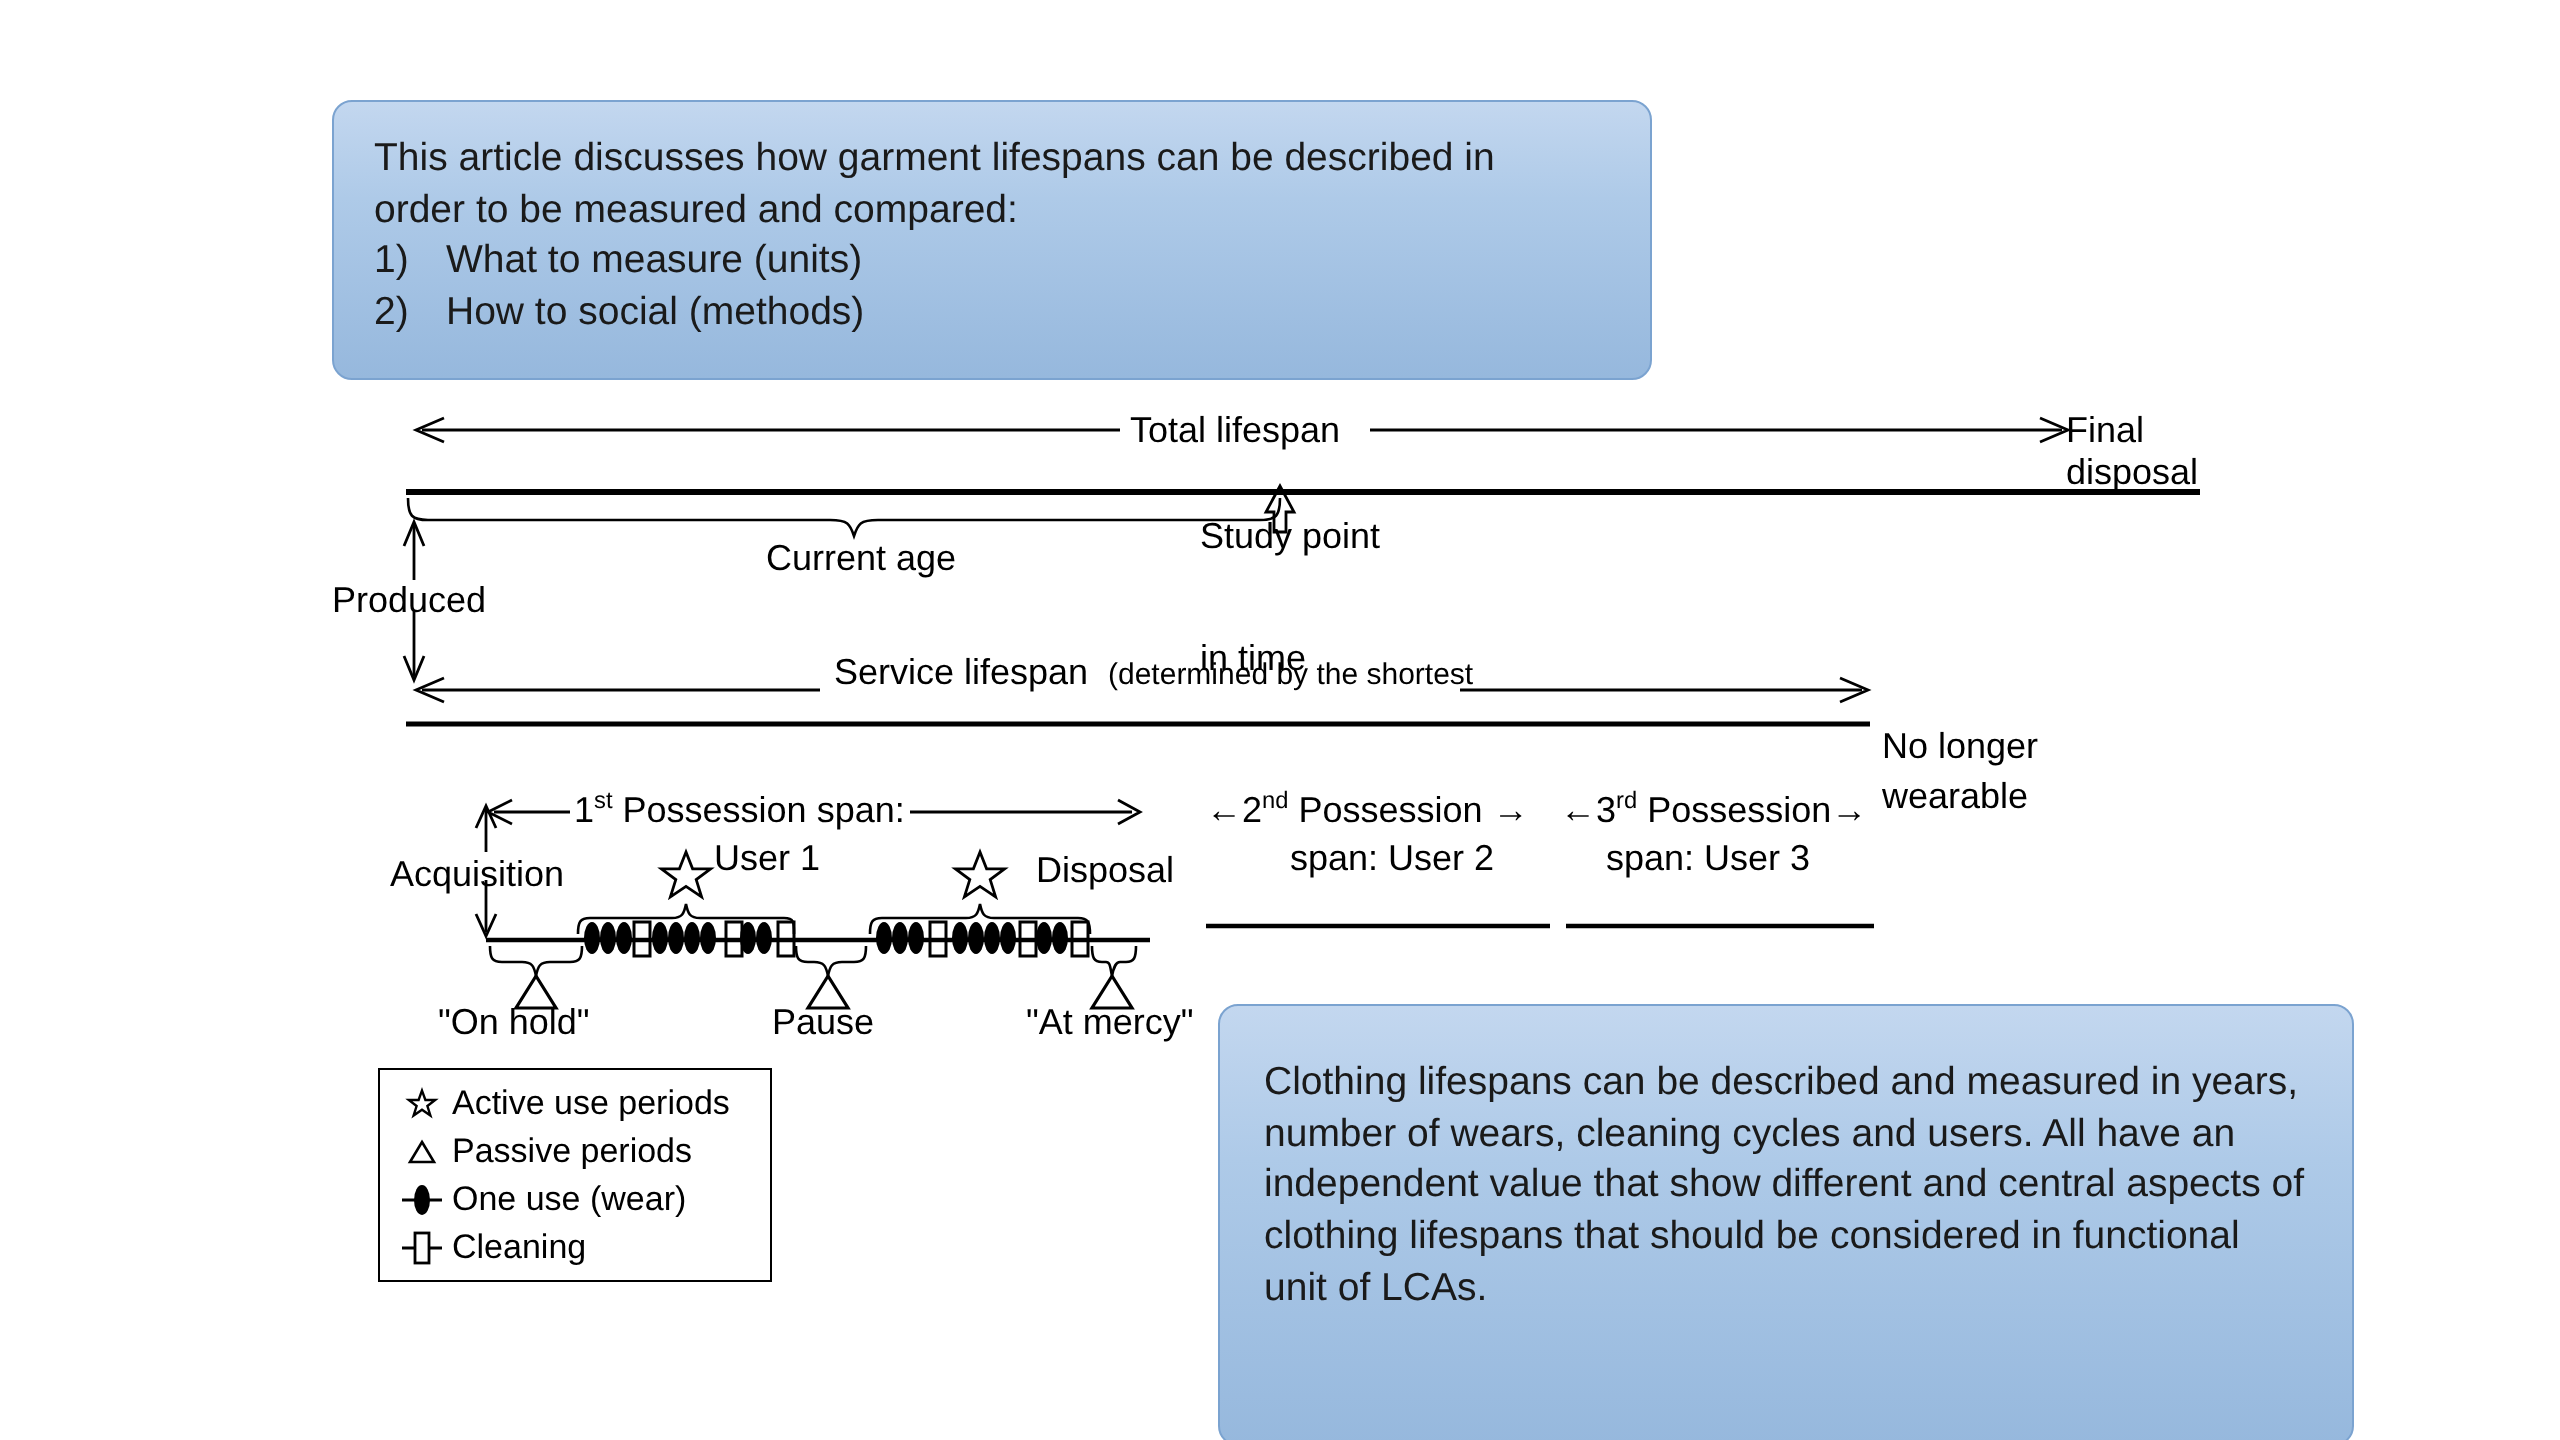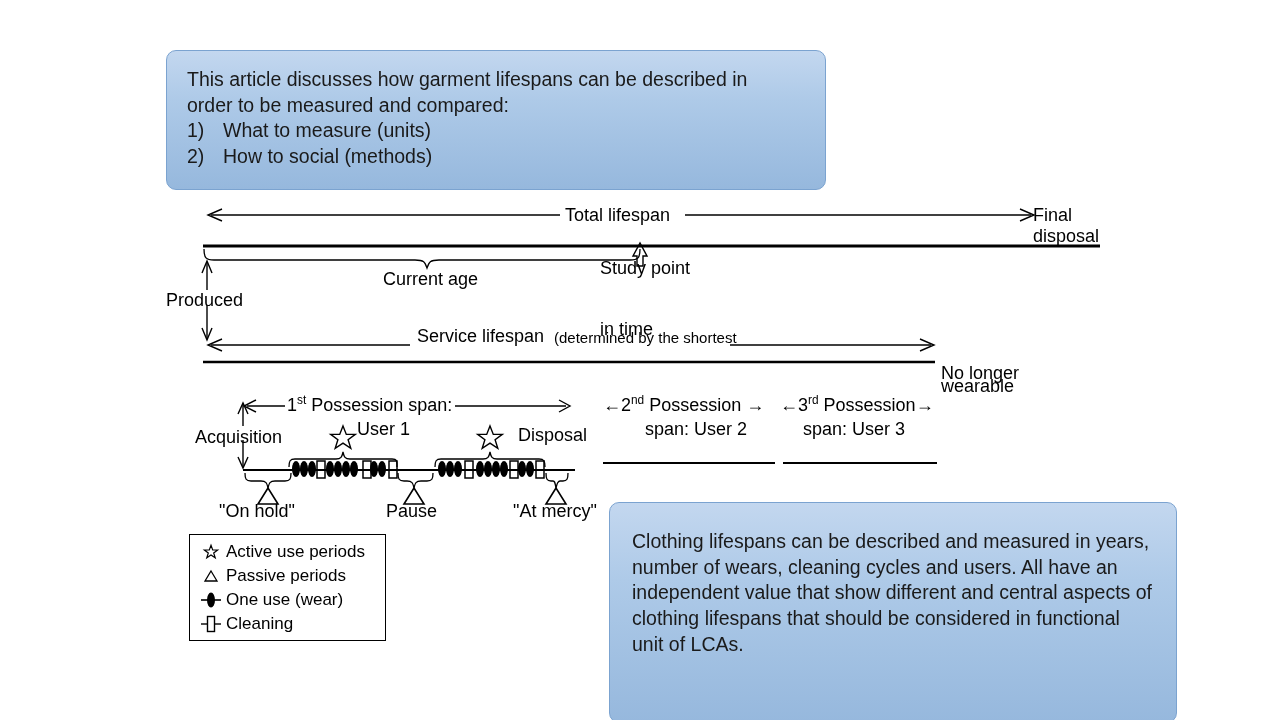--- a/index.html
+++ b/index.html
@@ -242,21 +242,21 @@
 
   <div class="t s18" style="left:600px;top:258px;">Study point</div>
   <div class="t s18" style="left:600px;top:279px;margin-top:40px;">in time</div>
 
   <div class="t s18" style="left:166px;top:290px;">Produced</div>
 
   <div class="t s18" style="left:417px;top:326px;">Service lifespan</div>
   <div class="t s15" style="left:538px;top:329px;">(determined by the shortest</div>
 
   <div class="t s18" style="left:941px;top:347px;margin-top:16px;">No longer</div>
-  <div class="t s18" style="left:941px;top:376px;">wearable</div>
+  <div class="t s18" style="left:941px;top:388px;">wearable</div>
 
   <div class="t s18" style="left:287px;top:395px;">
     <span>1</span><sup>st</sup><span> Possession span:</span>
   </div>
   <div class="t s18" style="left:357px;top:419px;">User 1</div>
 
   <div class="t s18" style="left:195px;top:427px;">Acquisition</div>
   <div class="t s18" style="left:518px;top:425px;">Disposal</div>
 
   <div class="t s18" style="left:603px;top:395px;">

